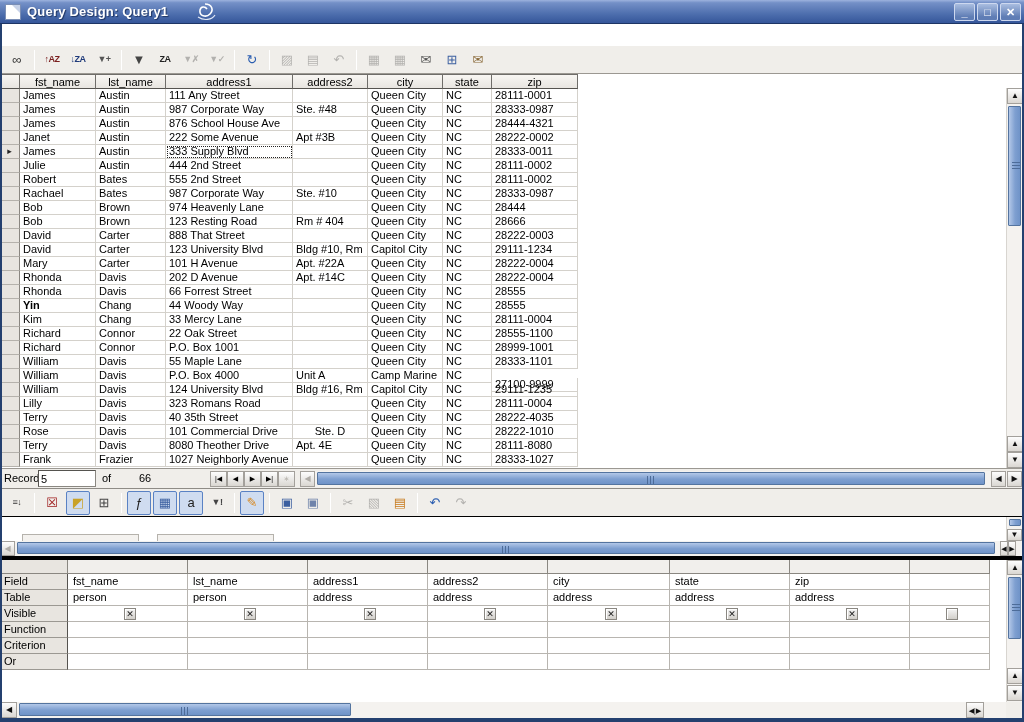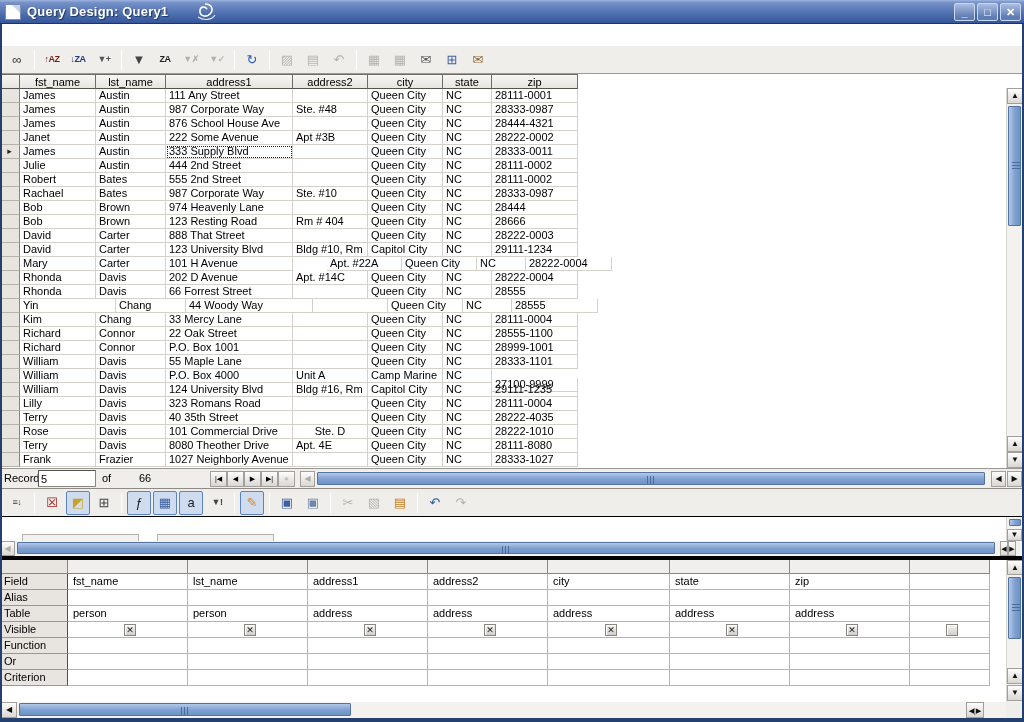--- a/index.html
+++ b/index.html
@@ -299,21 +299,21 @@
           <div class="d-cell" style="width: 75px;">Bldg #10, Rm</div>
           <div class="d-cell" style="width: 75px;">Capitol City</div>
           <div class="d-cell" style="width: 49px;">NC</div>
           <div class="d-cell" style="width: 86px;">29111-1234</div>
         </div>
         <div class="d-row">
           <div class="rh-cell"></div>
           <div class="d-cell" style="width: 76px;">Mary</div>
           <div class="d-cell" style="width: 70px;">Carter</div>
           <div class="d-cell" style="width: 127px;">101 H Avenue</div>
-          <div class="d-cell" style="width: 75px; margin-left: 34px;">Apt. #22A</div>
+          <div class="d-cell" style="width: 75px;">Apt. #22A</div>
           <div class="d-cell" style="width: 75px;">Queen City</div>
           <div class="d-cell" style="width: 49px;">NC</div>
           <div class="d-cell" style="width: 86px;">28222-0004</div>
         </div>
         <div class="d-row">
           <div class="rh-cell"></div>
           <div class="d-cell" style="width: 76px;">Rhonda</div>
           <div class="d-cell" style="width: 70px;">Davis</div>
           <div class="d-cell" style="width: 127px;">202 D Avenue</div>
           <div class="d-cell" style="width: 75px;">Apt. #14C</div>
@@ -326,21 +326,21 @@
           <div class="d-cell" style="width: 76px;">Rhonda</div>
           <div class="d-cell" style="width: 70px;">Davis</div>
           <div class="d-cell" style="width: 127px;">66 Forrest Street</div>
           <div class="d-cell" style="width: 75px;"></div>
           <div class="d-cell" style="width: 75px;">Queen City</div>
           <div class="d-cell" style="width: 49px;">NC</div>
           <div class="d-cell" style="width: 86px;">28555</div>
         </div>
         <div class="d-row">
           <div class="rh-cell"></div>
-          <div class="d-cell" style="width: 96px;">Yin</div>
+          <div class="d-cell" style="width: 76px; font-weight: bold;">Yin</div>
           <div class="d-cell" style="width: 70px;">Chang</div>
           <div class="d-cell" style="width: 127px;">44 Woody Way</div>
           <div class="d-cell" style="width: 75px;"></div>
           <div class="d-cell" style="width: 75px;">Queen City</div>
           <div class="d-cell" style="width: 49px;">NC</div>
           <div class="d-cell" style="width: 86px;">28555</div>
         </div>
         <div class="d-row">
           <div class="rh-cell"></div>
           <div class="d-cell" style="width: 76px;">Kim</div>
@@ -574,31 +574,20 @@
         <div class="dg-cell" style="width: 120px;">fst_name</div>
         <div class="dg-cell" style="width: 120px;">lst_name</div>
         <div class="dg-cell" style="width: 120px;">address1</div>
         <div class="dg-cell" style="width: 120px;">address2</div>
         <div class="dg-cell" style="width: 122px;">city</div>
         <div class="dg-cell" style="width: 120px;">state</div>
         <div class="dg-cell" style="width: 120px;">zip</div>
         <div class="dg-cell" style="width: 80px;"></div>
       </div>
       <div class="dg-row">
-        <div class="dg-label">Alias</div>
-        <div class="dg-cell" style="width: 120px;"></div>
-        <div class="dg-cell" style="width: 120px;"></div>
-        <div class="dg-cell" style="width: 120px;"></div>
-        <div class="dg-cell" style="width: 120px;"></div>
-        <div class="dg-cell" style="width: 122px;"></div>
-        <div class="dg-cell" style="width: 120px;"></div>
-        <div class="dg-cell" style="width: 120px;"></div>
-        <div class="dg-cell" style="width: 80px;"></div>
-      </div>
-      <div class="dg-row">
         <div class="dg-label">Table</div>
         <div class="dg-cell" style="width: 120px;">person</div>
         <div class="dg-cell" style="width: 120px;">person</div>
         <div class="dg-cell" style="width: 120px;">address</div>
         <div class="dg-cell" style="width: 120px;">address</div>
         <div class="dg-cell" style="width: 122px;">address</div>
         <div class="dg-cell" style="width: 120px;">address</div>
         <div class="dg-cell" style="width: 120px;">address</div>
         <div class="dg-cell" style="width: 80px;"></div>
       </div>
@@ -634,32 +623,32 @@
         <div class="dg-cell" style="width: 120px;"></div>
         <div class="dg-cell" style="width: 120px;"></div>
         <div class="dg-cell" style="width: 120px;"></div>
         <div class="dg-cell" style="width: 120px;"></div>
         <div class="dg-cell" style="width: 122px;"></div>
         <div class="dg-cell" style="width: 120px;"></div>
         <div class="dg-cell" style="width: 120px;"></div>
         <div class="dg-cell" style="width: 80px;"></div>
       </div>
       <div class="dg-row">
+        <div class="dg-label">Criterion</div>
+        <div class="dg-cell" style="width: 120px;"></div>
+        <div class="dg-cell" style="width: 120px;"></div>
+        <div class="dg-cell" style="width: 120px;"></div>
+        <div class="dg-cell" style="width: 120px;"></div>
+        <div class="dg-cell" style="width: 122px;"></div>
+        <div class="dg-cell" style="width: 120px;"></div>
+        <div class="dg-cell" style="width: 120px;"></div>
+        <div class="dg-cell" style="width: 80px;"></div>
+      </div>
+      <div class="dg-row">
         <div class="dg-label">Or</div>
-        <div class="dg-cell" style="width: 120px;"></div>
-        <div class="dg-cell" style="width: 120px;"></div>
-        <div class="dg-cell" style="width: 120px;"></div>
-        <div class="dg-cell" style="width: 120px;"></div>
-        <div class="dg-cell" style="width: 122px;"></div>
-        <div class="dg-cell" style="width: 120px;"></div>
-        <div class="dg-cell" style="width: 120px;"></div>
-        <div class="dg-cell" style="width: 80px;"></div>
-      </div>
-      <div class="dg-row">
-        <div class="dg-label">Criterion</div>
         <div class="dg-cell" style="width: 120px;"></div>
         <div class="dg-cell" style="width: 120px;"></div>
         <div class="dg-cell" style="width: 120px;"></div>
         <div class="dg-cell" style="width: 120px;"></div>
         <div class="dg-cell" style="width: 122px;"></div>
         <div class="dg-cell" style="width: 120px;"></div>
         <div class="dg-cell" style="width: 120px;"></div>
         <div class="dg-cell" style="width: 80px;"></div>
       </div>
     </div>

